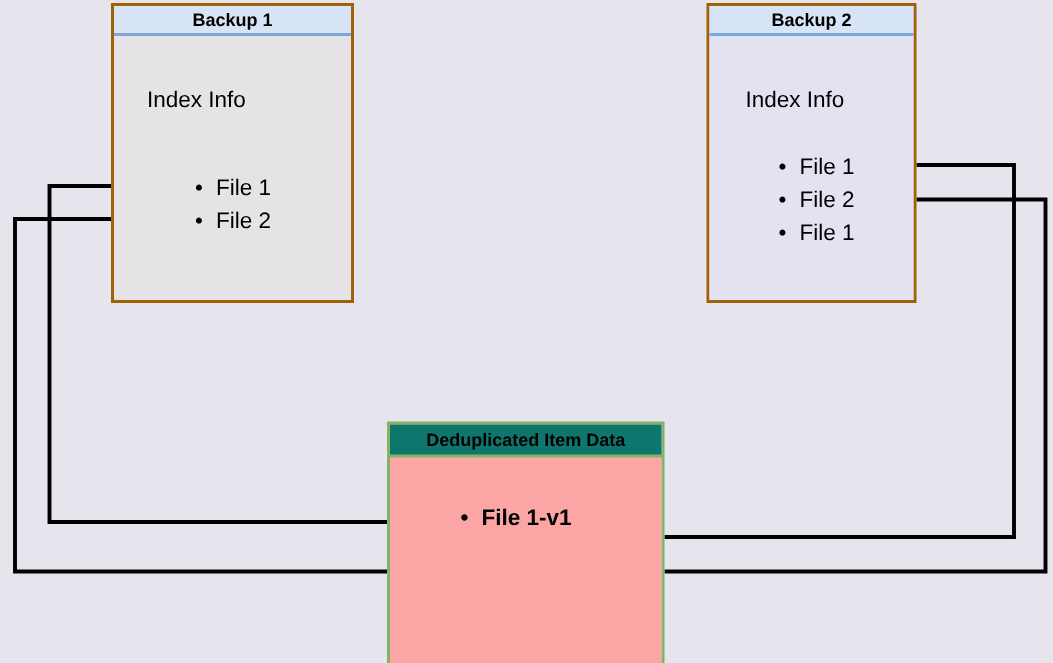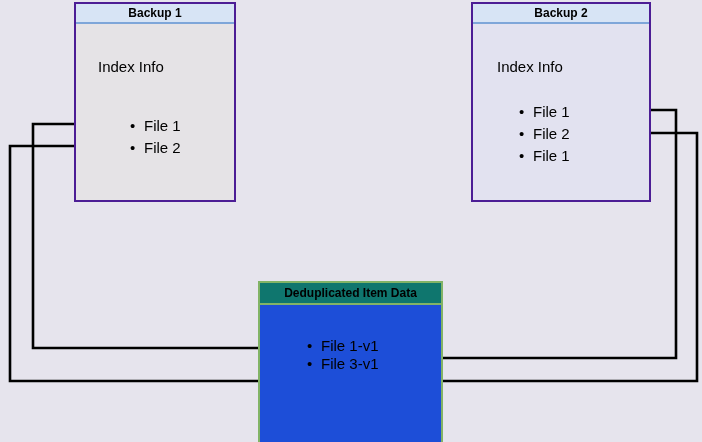--- a/index.html
+++ b/index.html
@@ -50,21 +50,21 @@
     justify-content: center;
   }
   .node-body {
     box-sizing: border-box;
     position: relative;
     flex: 1 1 auto;
   }
 
   
   .node.backup {
-    border: 2px solid #4c1d95;
+    border: 2px solid #a16207;
     background: #e5e3e6;
   }
   .node.backup .node-header {
     background: #d7e4f5;
     border-bottom: 2px solid #7ea6d9;
     height: 20px;
   }
   .node.backup .node-body {
     background: #e5e3e6;
     text-decoration: underline;
@@ -78,21 +78,22 @@
   .node.dedup {
     border: 2px solid #82b366;
     background: #e3e2ee;
   }
   .node.dedup .node-header {
     background: #0f766e;
     border-bottom: 2px solid #82b366;
     height: 22px;
   }
   .node.dedup .node-body {
-    background: #1d4ed8;
+    background: #fca5a5;
+    font-weight: bold;
   }
 
   
   .index-label {
     position: absolute;
     font-size: 15px;
     color: #000000;
     white-space: nowrap;
   }
   .file-list {
@@ -149,35 +150,34 @@
     <div class="node-header">Backup 1</div>
     <div class="node-body">
       <div class="index-label" style="left:22px; top:34px;">Index Info</div>
       <ul class="file-list" style="left:52px; top:91px;">
         <li>File 1</li>
         <li>File 2</li>
       </ul>
     </div>
   </div>
 
-  <div class="node backup tint-lavender" style="left:471px; top:2px; width:180px; height:200px;">
+  <div class="node backup tint-lavender" style="left:471px; top:2px; width:140px; height:200px;">
     <div class="node-header">Backup 2</div>
     <div class="node-body">
       <div class="index-label" style="left:24px; top:34px;">Index Info</div>
       <ul class="file-list" style="left:44px; top:77px;">
         <li>File 1</li>
         <li>File 2</li>
         <li>File 1</li>
       </ul>
     </div>
   </div>
 
   <div class="node dedup" style="left:258px; top:281px; width:185px; height:163px;">
     <div class="node-header">Deduplicated Item Data</div>
     <div class="node-body">
       <ul class="file-list tight" style="left:45px; top:32px;">
         <li>File 1-v1</li>
-        <li>File 3-v1</li>
       </ul>
     </div>
   </div>
 
 </div>
 
 </body></html>

